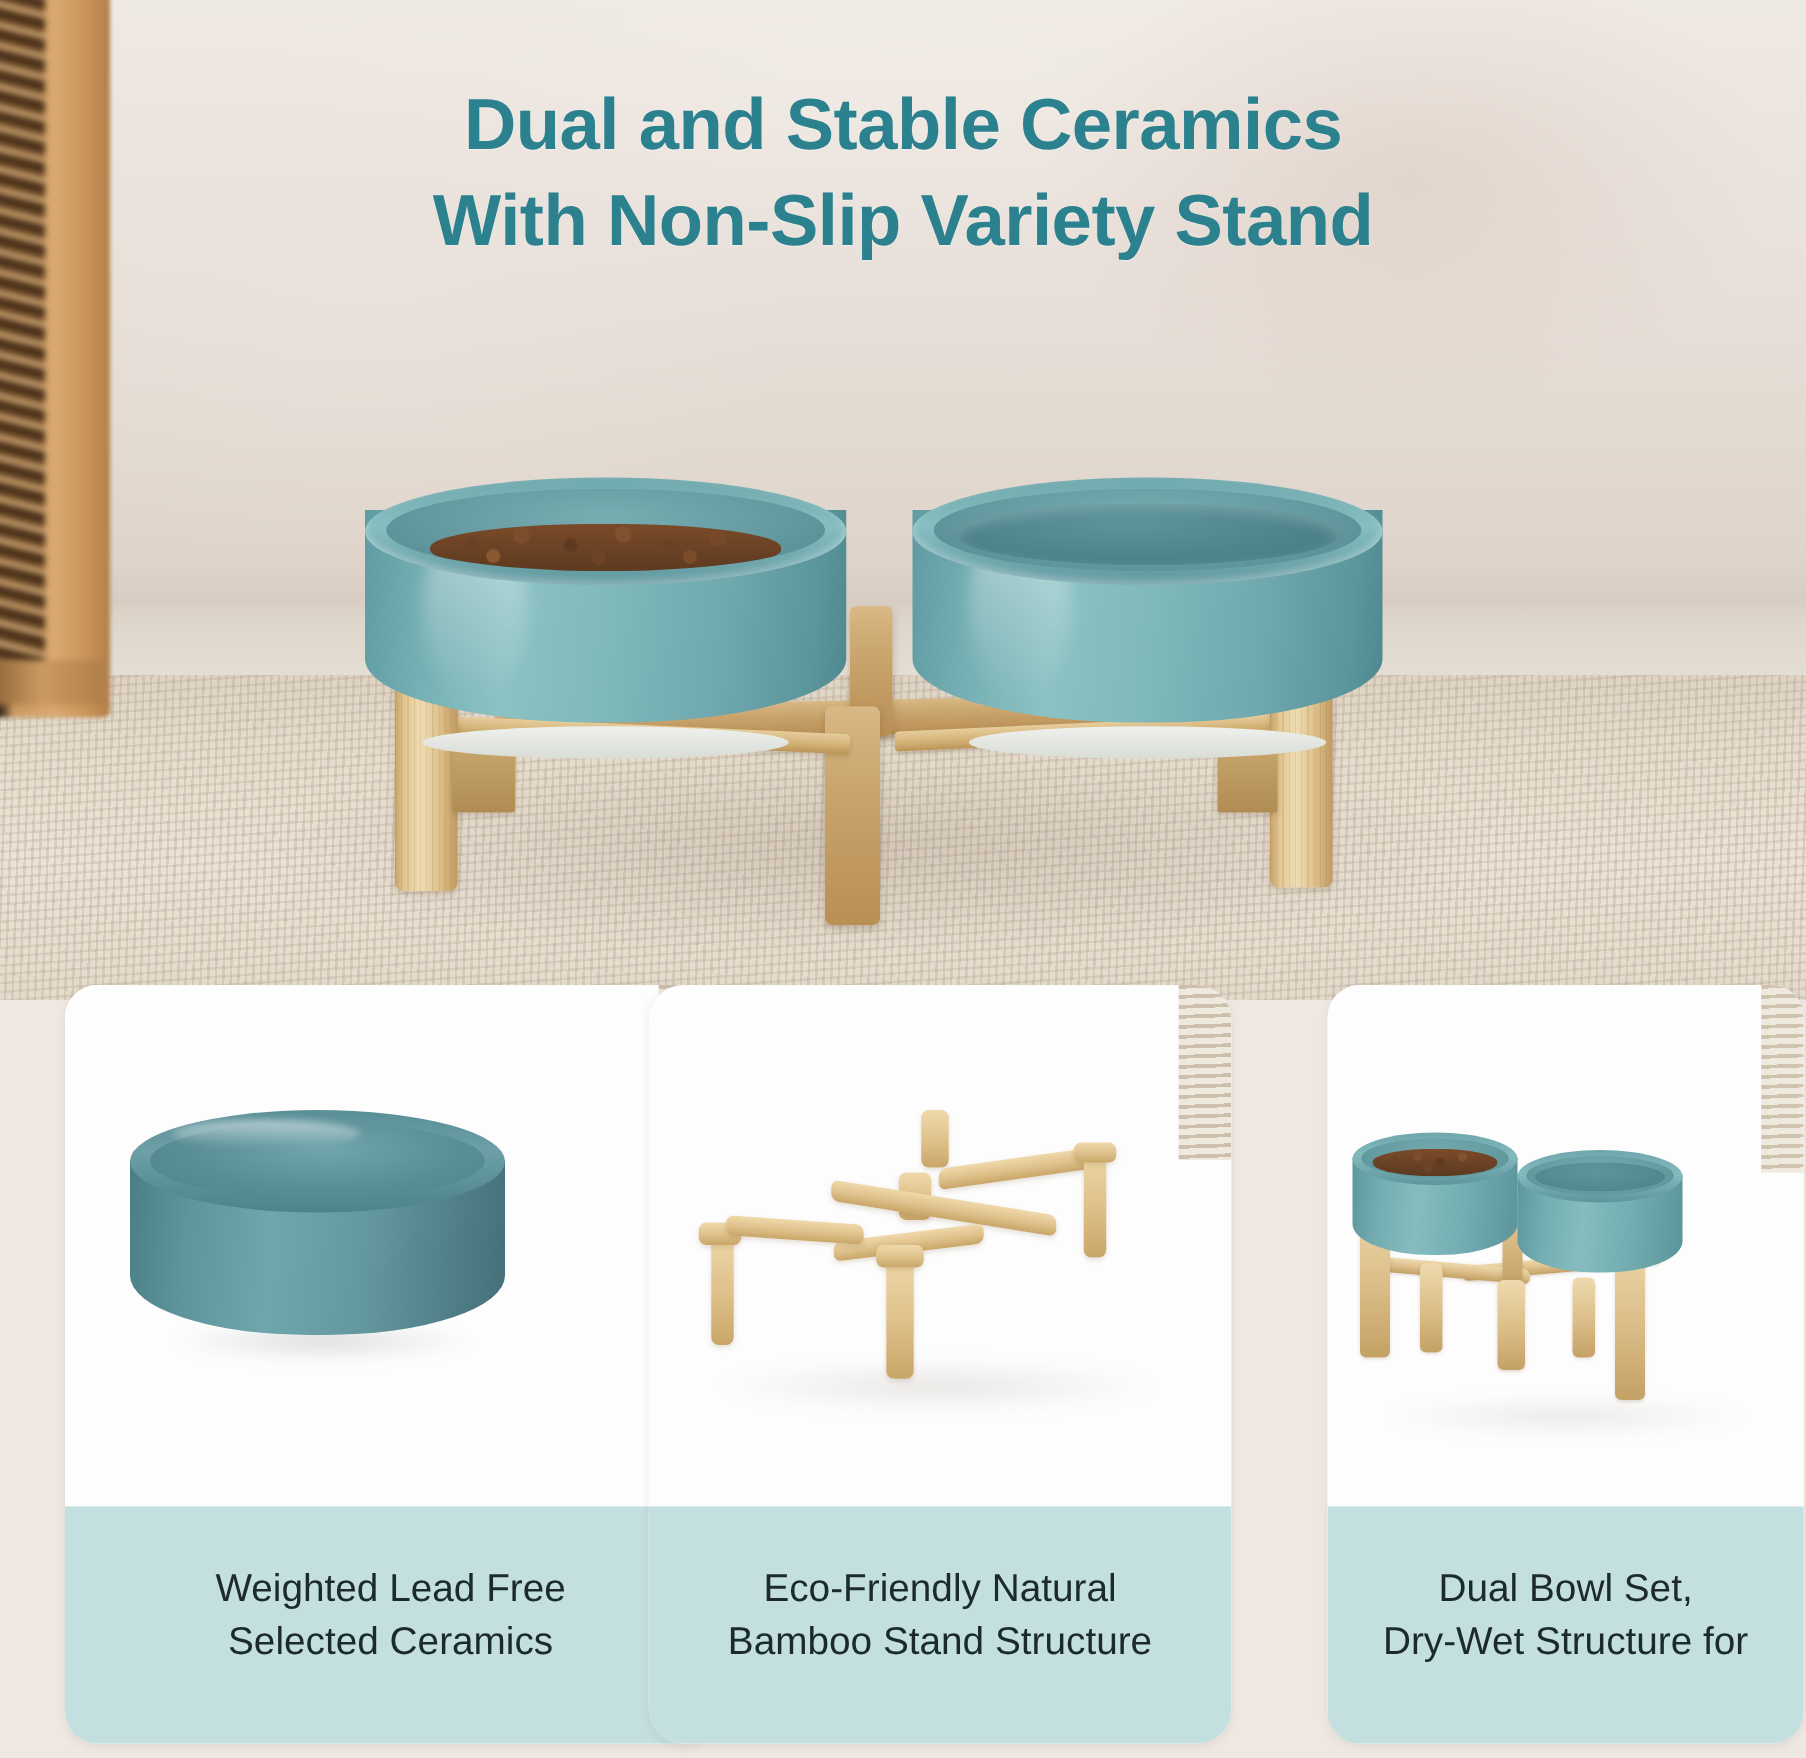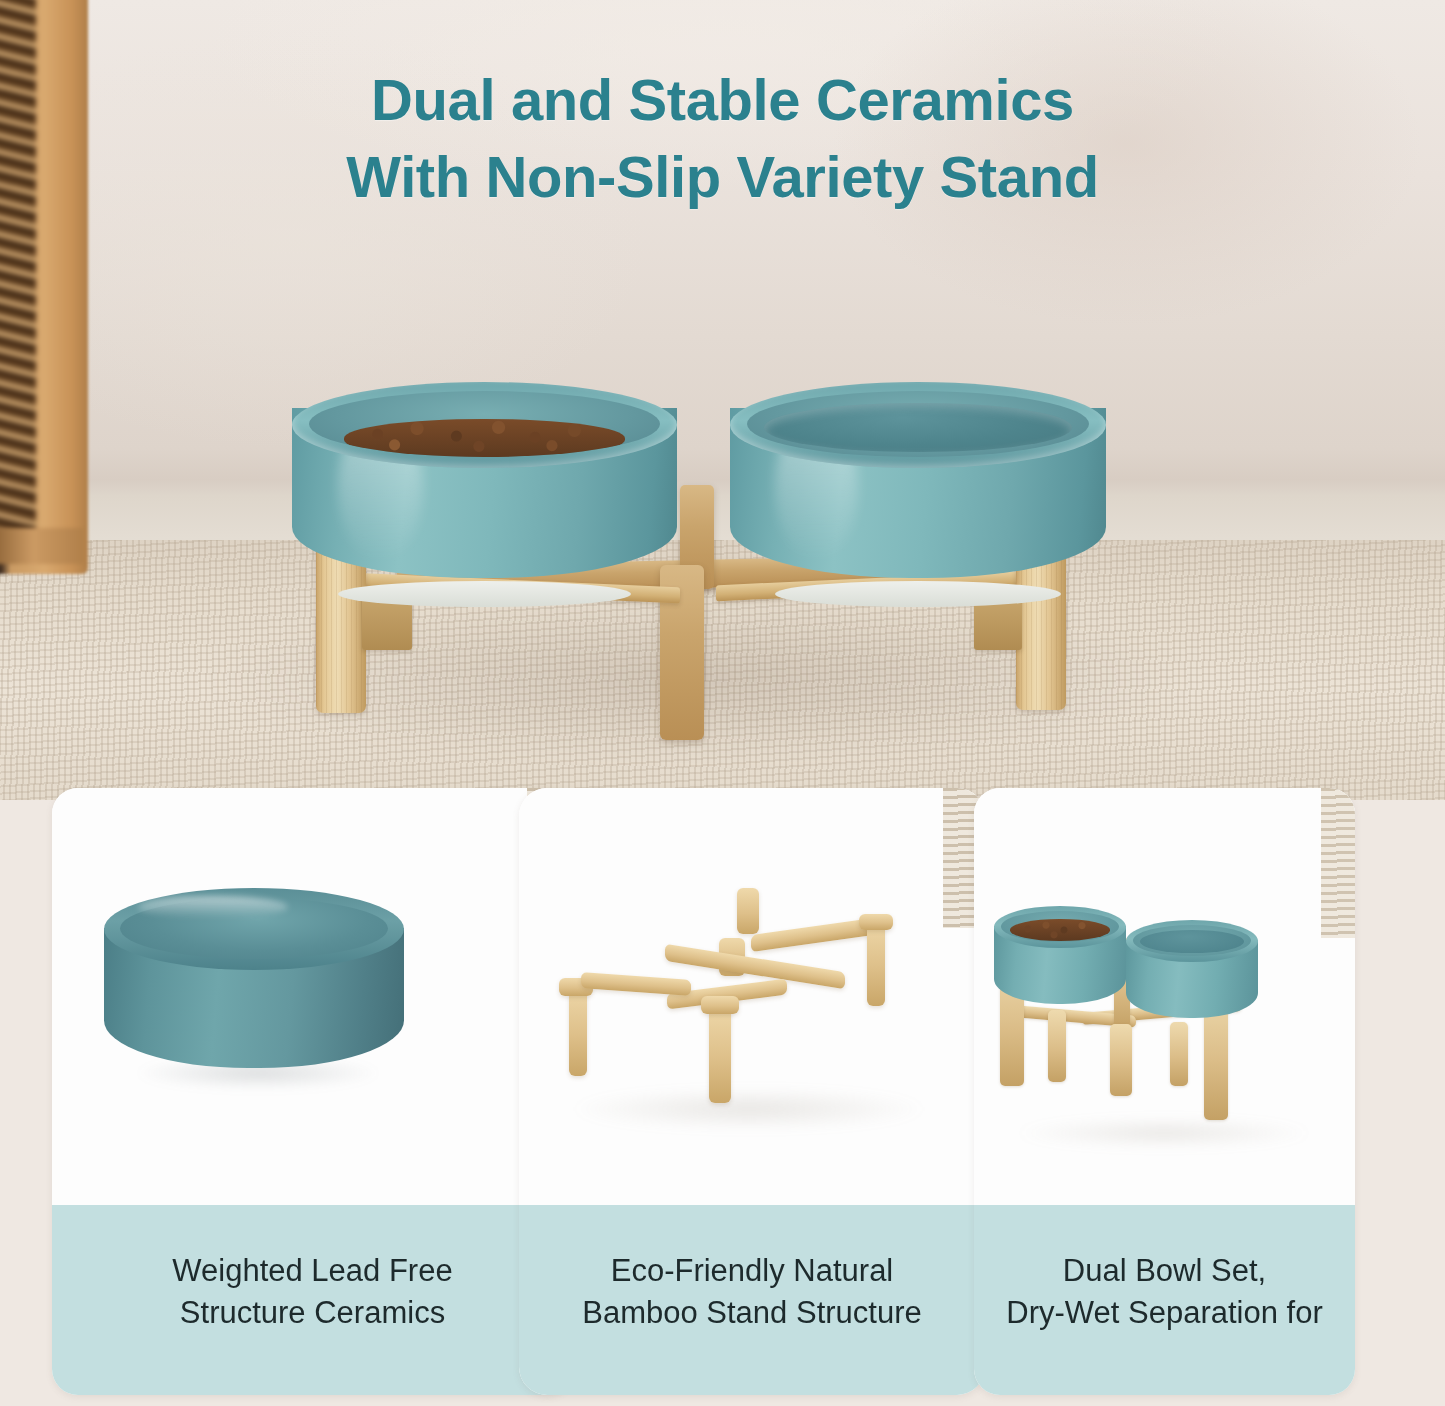--- a/index.html
+++ b/index.html
@@ -161,21 +161,21 @@
     flex:1 1 auto;
     background:#c3dfe0;
     display:flex; align-items:center; justify-content:center;
     text-align:center;
     color:#1d2a2c;
     font-size:31px; line-height:1.34;
     padding:10px 14px 26px;
   }
   #card-1 { left:52px;  width:521px; }
   #card-2 { left:519px; width:466px;border-radius:28px; }
-  #card-3 { left:974px;width:381px; }
+  #card-3 { left:1062px;width:381px; }
 
   
   .c1-bowl { position:absolute; left:52px; top:100px; width:300px; height:205px; }
   .c1-body {
     position:absolute; left:0; top:40px; width:300px; height:140px;
     background:linear-gradient(95deg,#4b7e87 0%,#5e949b 16%,#6fa6ab 38%,#64989f 62%,#507f88 85%,#446f78 100%);
     border-radius:0 0 48% 48%/0 0 34% 34%;
   }
   .c1-rim {
     position:absolute; left:0; top:0; width:300px; height:82px; border-radius:50%;
@@ -327,21 +327,21 @@
         <div class="c1-body"></div>
         <div class="c1-rim">
           <div class="c1-inner"></div>
           <div class="c1-gloss"></div>
         </div>
       </div>
     </div>
     <div class="card-caption">
       <div>
         <div>Weighted Lead Free</div>
-        <div>Structure Ceramics</div>
+        <div>Selected Ceramics</div>
       </div>
     </div>
   </div>
 
   <div class="card" id="card-2">
     <div class="card-photo">
       <div class="c2-rugbit"></div>
       <div class="c2">
         <div class="c2-shadow"></div>
 
@@ -396,18 +396,18 @@
             <div class="c3-inner">
               <div class="c3-wat"></div>
             </div>
           </div>
         </div>
       </div>
     </div>
     <div class="card-caption">
       <div>
         <div>Dual Bowl Set,</div>
-        <div>Dry-Wet Separation for</div>
+        <div>Dry-Wet Structure for</div>
       </div>
     </div>
   </div>
 
 </div>
 
 </body></html>

